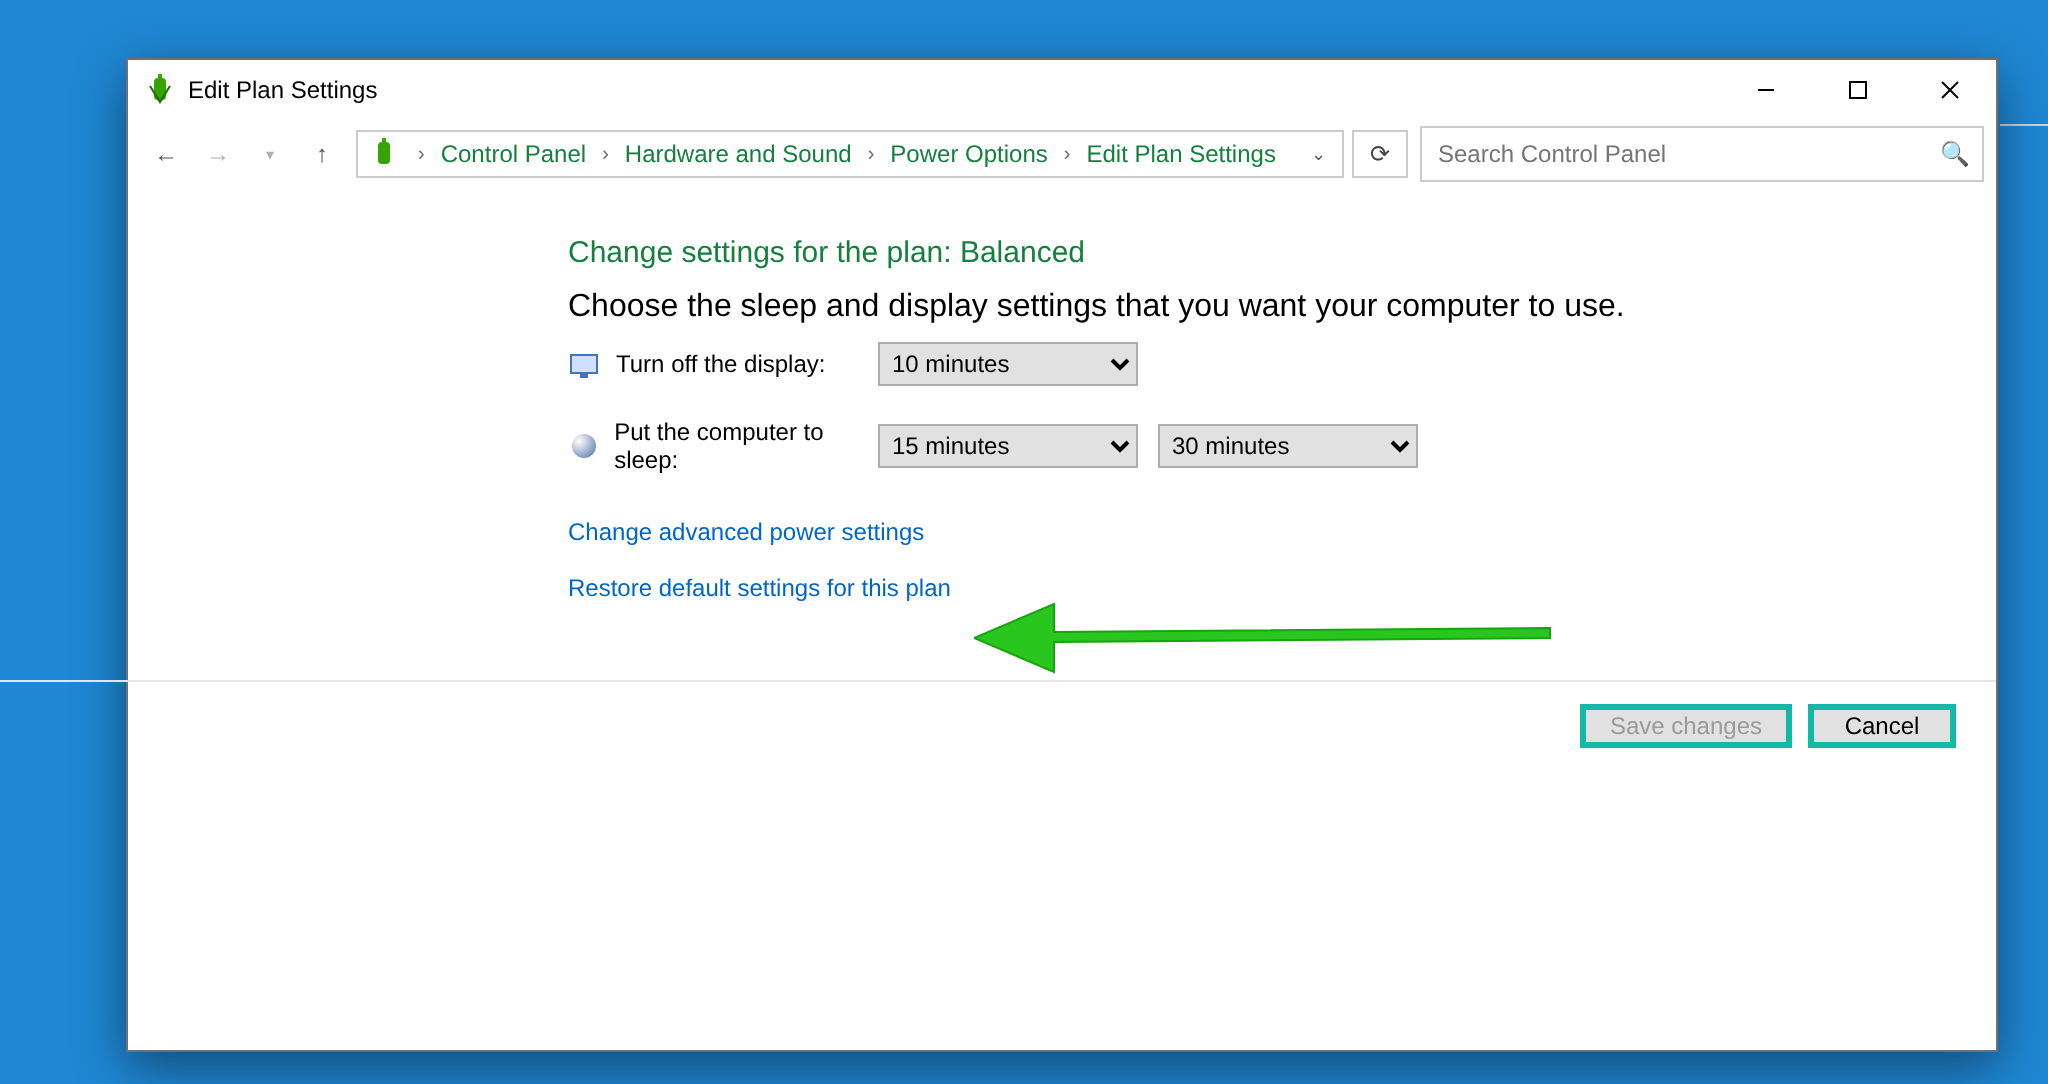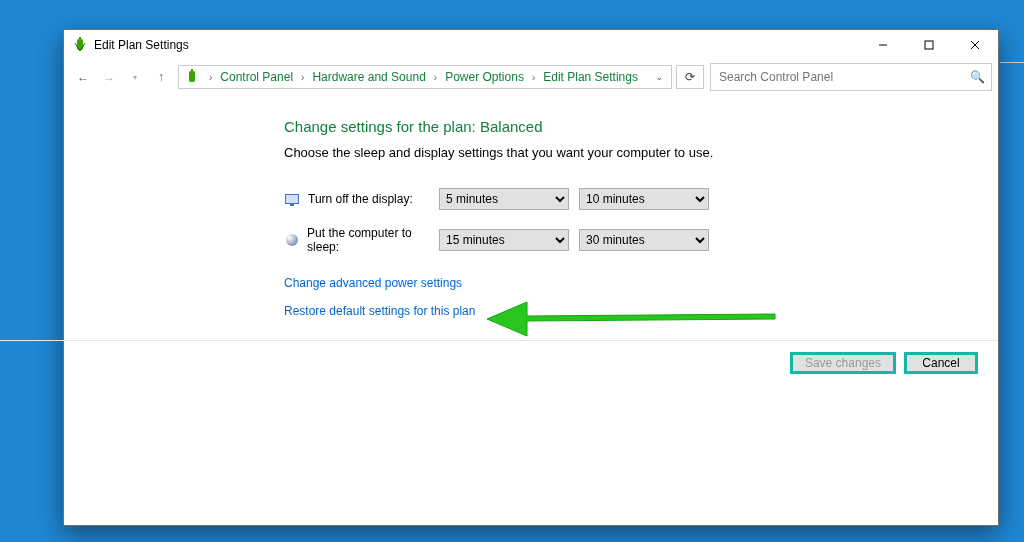--- a/index.html
+++ b/index.html
@@ -24,21 +24,21 @@
   .addr-icon{width:18px;display:flex;justify-content:center;margin-right:2px}
   .addr-drop{margin-left:auto;color:#555;font-size:9px;padding:0 4px}
   .refresh{width:28px;height:24px;border:1px solid #ccc;display:flex;align-items:center;justify-content:center;color:#444;margin-right:6px}
   .searchbox{width:282px;height:28px;border:1px solid #ccc;display:flex;align-items:center;padding:12px 6px}
   .searchbox input{border:none;outline:none;flex:1;font-size:12px;color:#666}
   .searchbox .sicon{color:#777;font-size:12px}
 
   
   .content{padding:24px 0 0 220px}
   .heading{color:#15803d;font-size:15px;margin-bottom:10px}
-  .subtext{font-size:13px;margin-bottom:28px}
+  .subtext{font-size:16px;margin-bottom:8px}
 
   .header-row{display:flex;align-items:center;margin-bottom:10px}
   .header-row .spacer{width:155px}
   .col-h{width:130px;display:flex;align-items:center;gap:8px;font-size:12px}
   .batt-icon{width:12px;height:18px;border:1px solid #2a7a00;border-radius:2px;background:linear-gradient(#7cd640,#3fa800);position:relative;display:inline-block}
   .batt-icon::before{content:"";position:absolute;top:-3px;left:3px;width:4px;height:2px;background:#2a7a00;border-radius:1px}
   .plug-icon{width:20px;height:8px;display:inline-block;background:linear-gradient(#222,#666);border-radius:3px;position:relative}
   .plug-icon::after{content:"";position:absolute;right:-4px;top:2px;width:3px;height:4px;background:#222}
 
   .setting-row{display:flex;align-items:center;margin-bottom:16px}
@@ -130,21 +130,20 @@
     <div class="subtext">Choose the sleep and display settings that you want your computer to use.</div>
 
 
     <div class="setting-row">
       <div class="setting-label">
         <span class="row-icon">
             <span class="monitor-icon"></span>
           </span>
         <span>Turn off the display:</span>
       </div>
-      <select><option>5 minutes</option></select>
       <select><option>10 minutes</option></select>
     </div>
 
     <div class="setting-row">
       <div class="setting-label">
         <span class="row-icon">
             <span class="moon-icon"></span>
           </span>
         <span>Put the computer to sleep:</span>
       </div>

